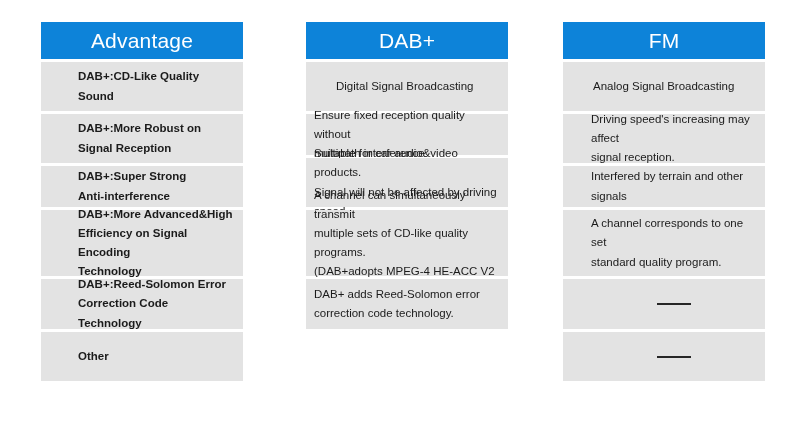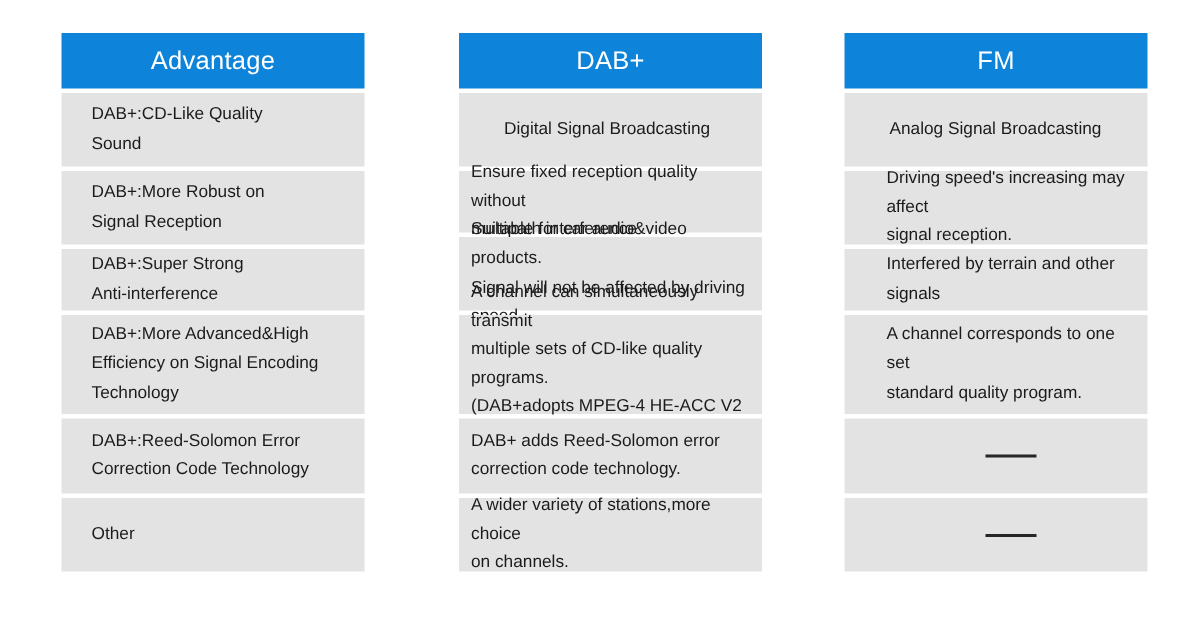--- a/index.html
+++ b/index.html
@@ -33,43 +33,44 @@
   .col-dab      { width: 232px; margin-left: 48px; }
   .col-fm       { width: 232px; margin-left: 40px; }
 
   .col-header {
     height: 37px;
     background: #0d83d9;
     color: #ffffff;
     display: flex;
     align-items: center;
     justify-content: center;
-    font-size: 17px;
+    font-size: 21px;
     font-weight: normal;
     letter-spacing: 0.2px;
     line-height: 1;
     box-sizing: border-box;
   }
 
   .cell {
     background: #e3e3e3;
     color: #1b1b1b;
     font-size: 11.5px;
     line-height: 1.66;
     box-sizing: border-box;
     display: flex;
     flex-direction: column;
     justify-content: center;
     padding: 4px 10px;
     white-space: pre-line;
   }
 
   .col-advantage .cell {
-    padding-left: 20px;
+    padding-left: 37px;
     padding-right: 10px;
+    font-weight: bold;
   }
 
   .col-dab .cell { padding-left: 8px; padding-right: 8px; }
   .col-fm  .cell { padding-left: 28px; padding-right: 8px; }
 
   .col-dab .cell.indented,
   .col-fm  .cell.indented { padding-left: 30px; }
 
   
   .r0 { height: 49px; }
@@ -119,22 +120,20 @@
 multipath interference</div>
     <div class="cell r1">Suitable for car audio&amp;video products.
 Signal will not be affected by driving
 speed.</div>
     <div class="cell r3">A channel can simultaneously transmit
 multiple sets of CD-like quality programs.
 (DAB+adopts MPEG-4 HE-ACC V2
 encoding technology.)</div>
     <div class="cell r4">DAB+ adds Reed-Solomon error
 correction code technology.</div>
-    <div class="cell r5">A wider variety of stations,more choice
-on channels.</div>
   </div>
 
   <div class="column col-fm">
     <div class="col-header">FM</div>
     <div class="cell r0 indented">Analog Signal Broadcasting</div>
     <div class="cell r1">Driving speed's increasing may affect
 signal reception.</div>
     <div class="cell r2">Interfered by terrain and other signals</div>
     <div class="cell r3">A channel corresponds to one set
 standard quality program.</div>

